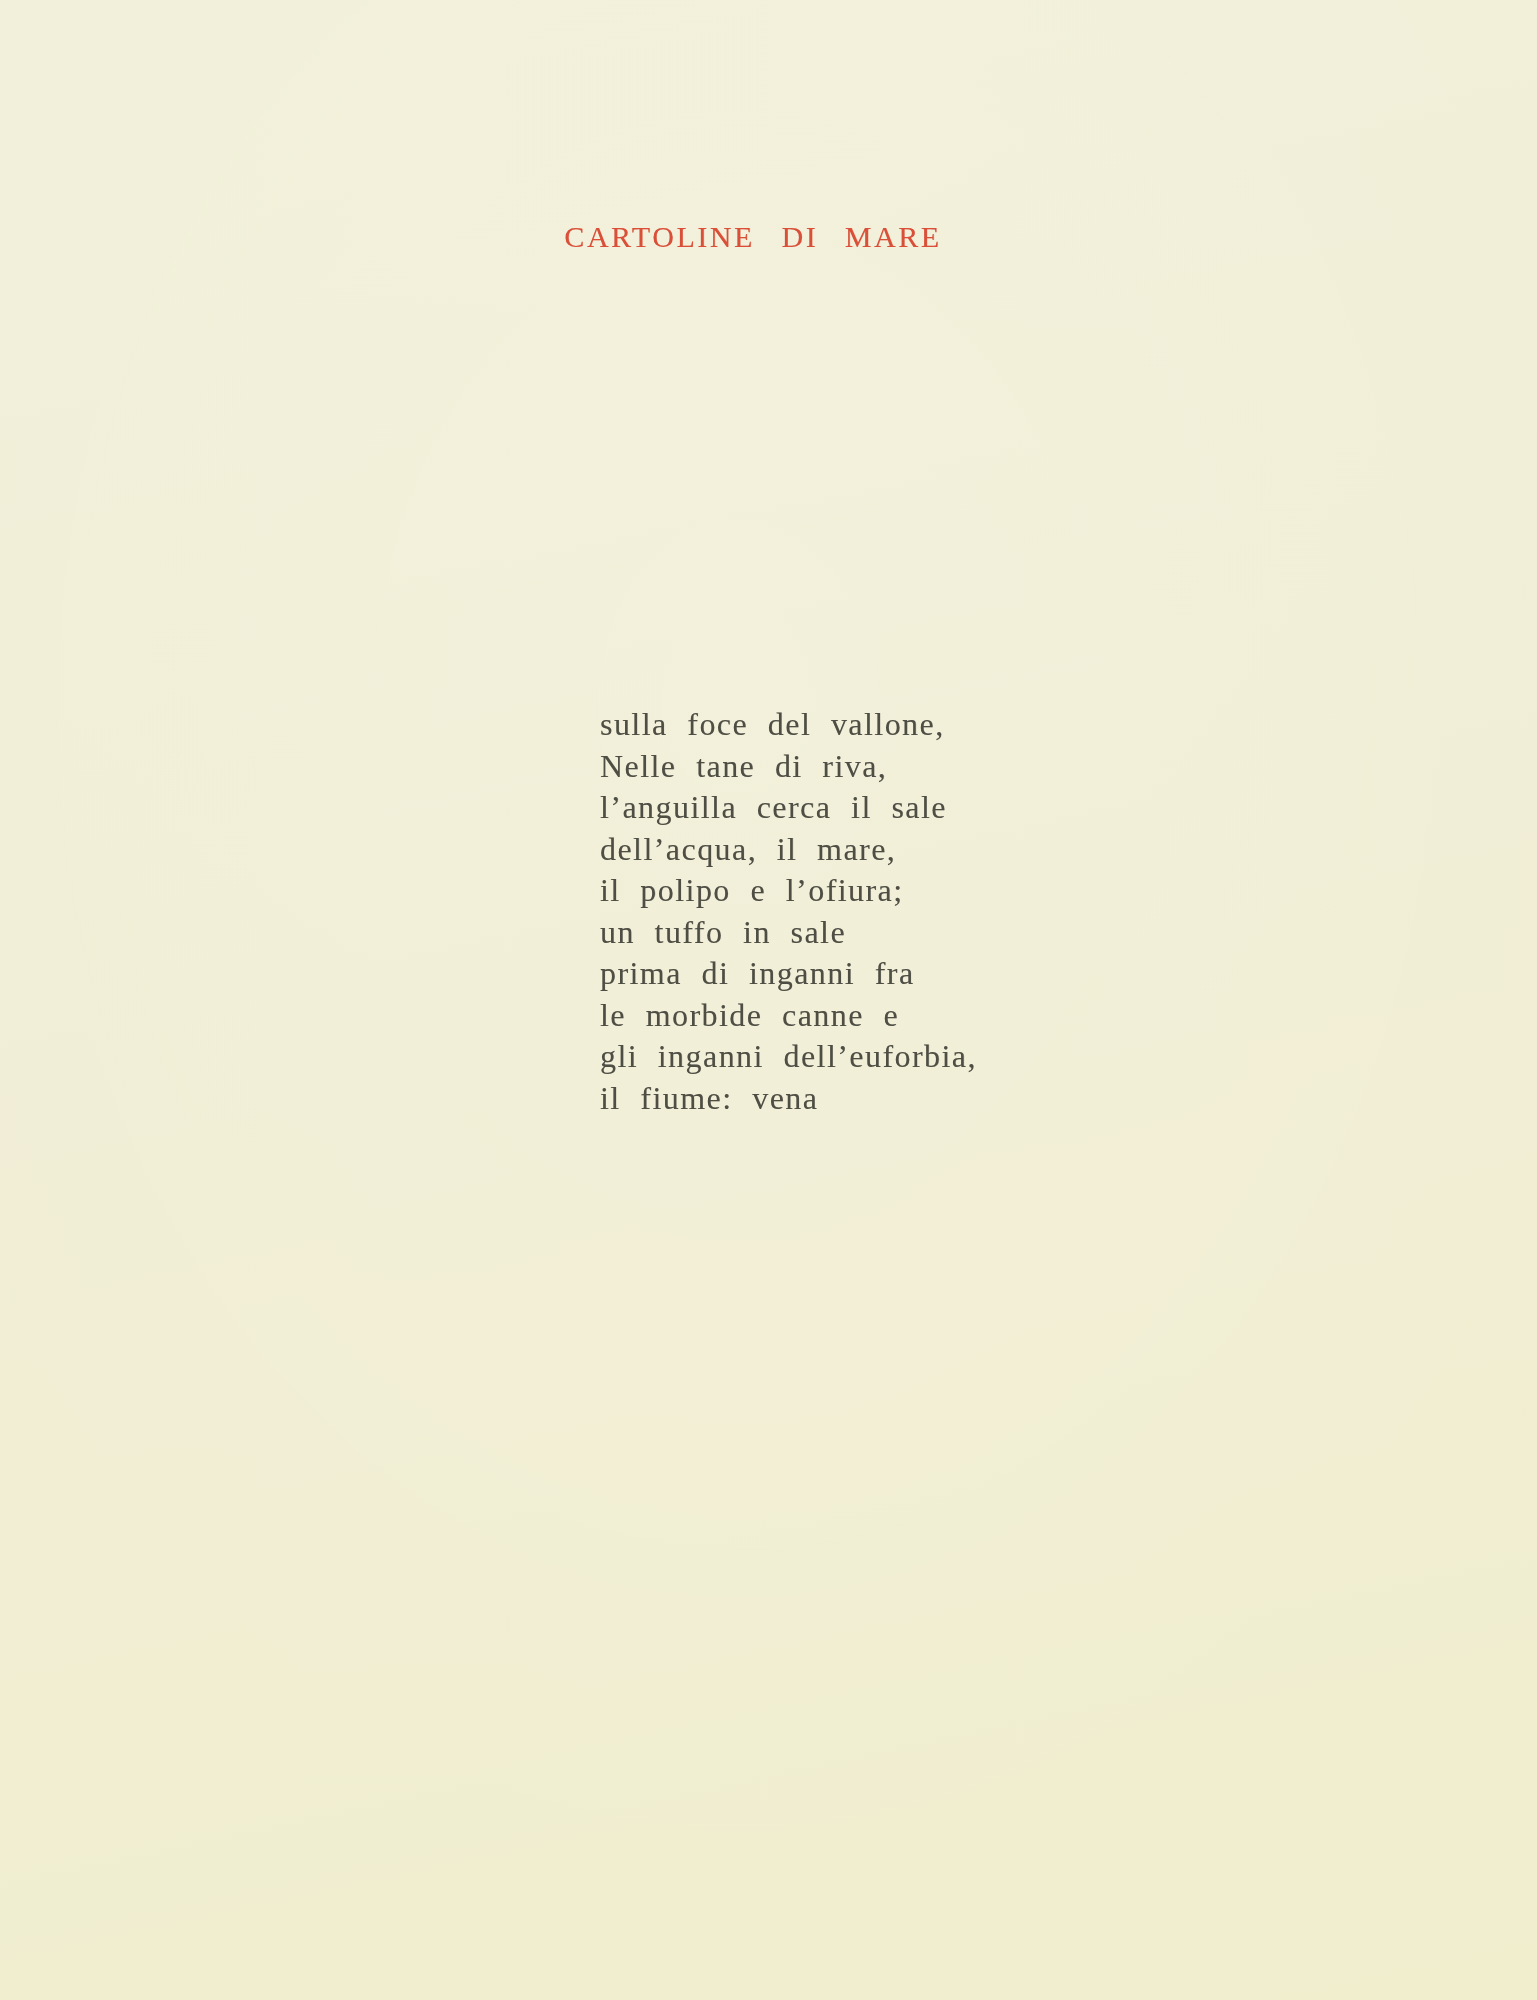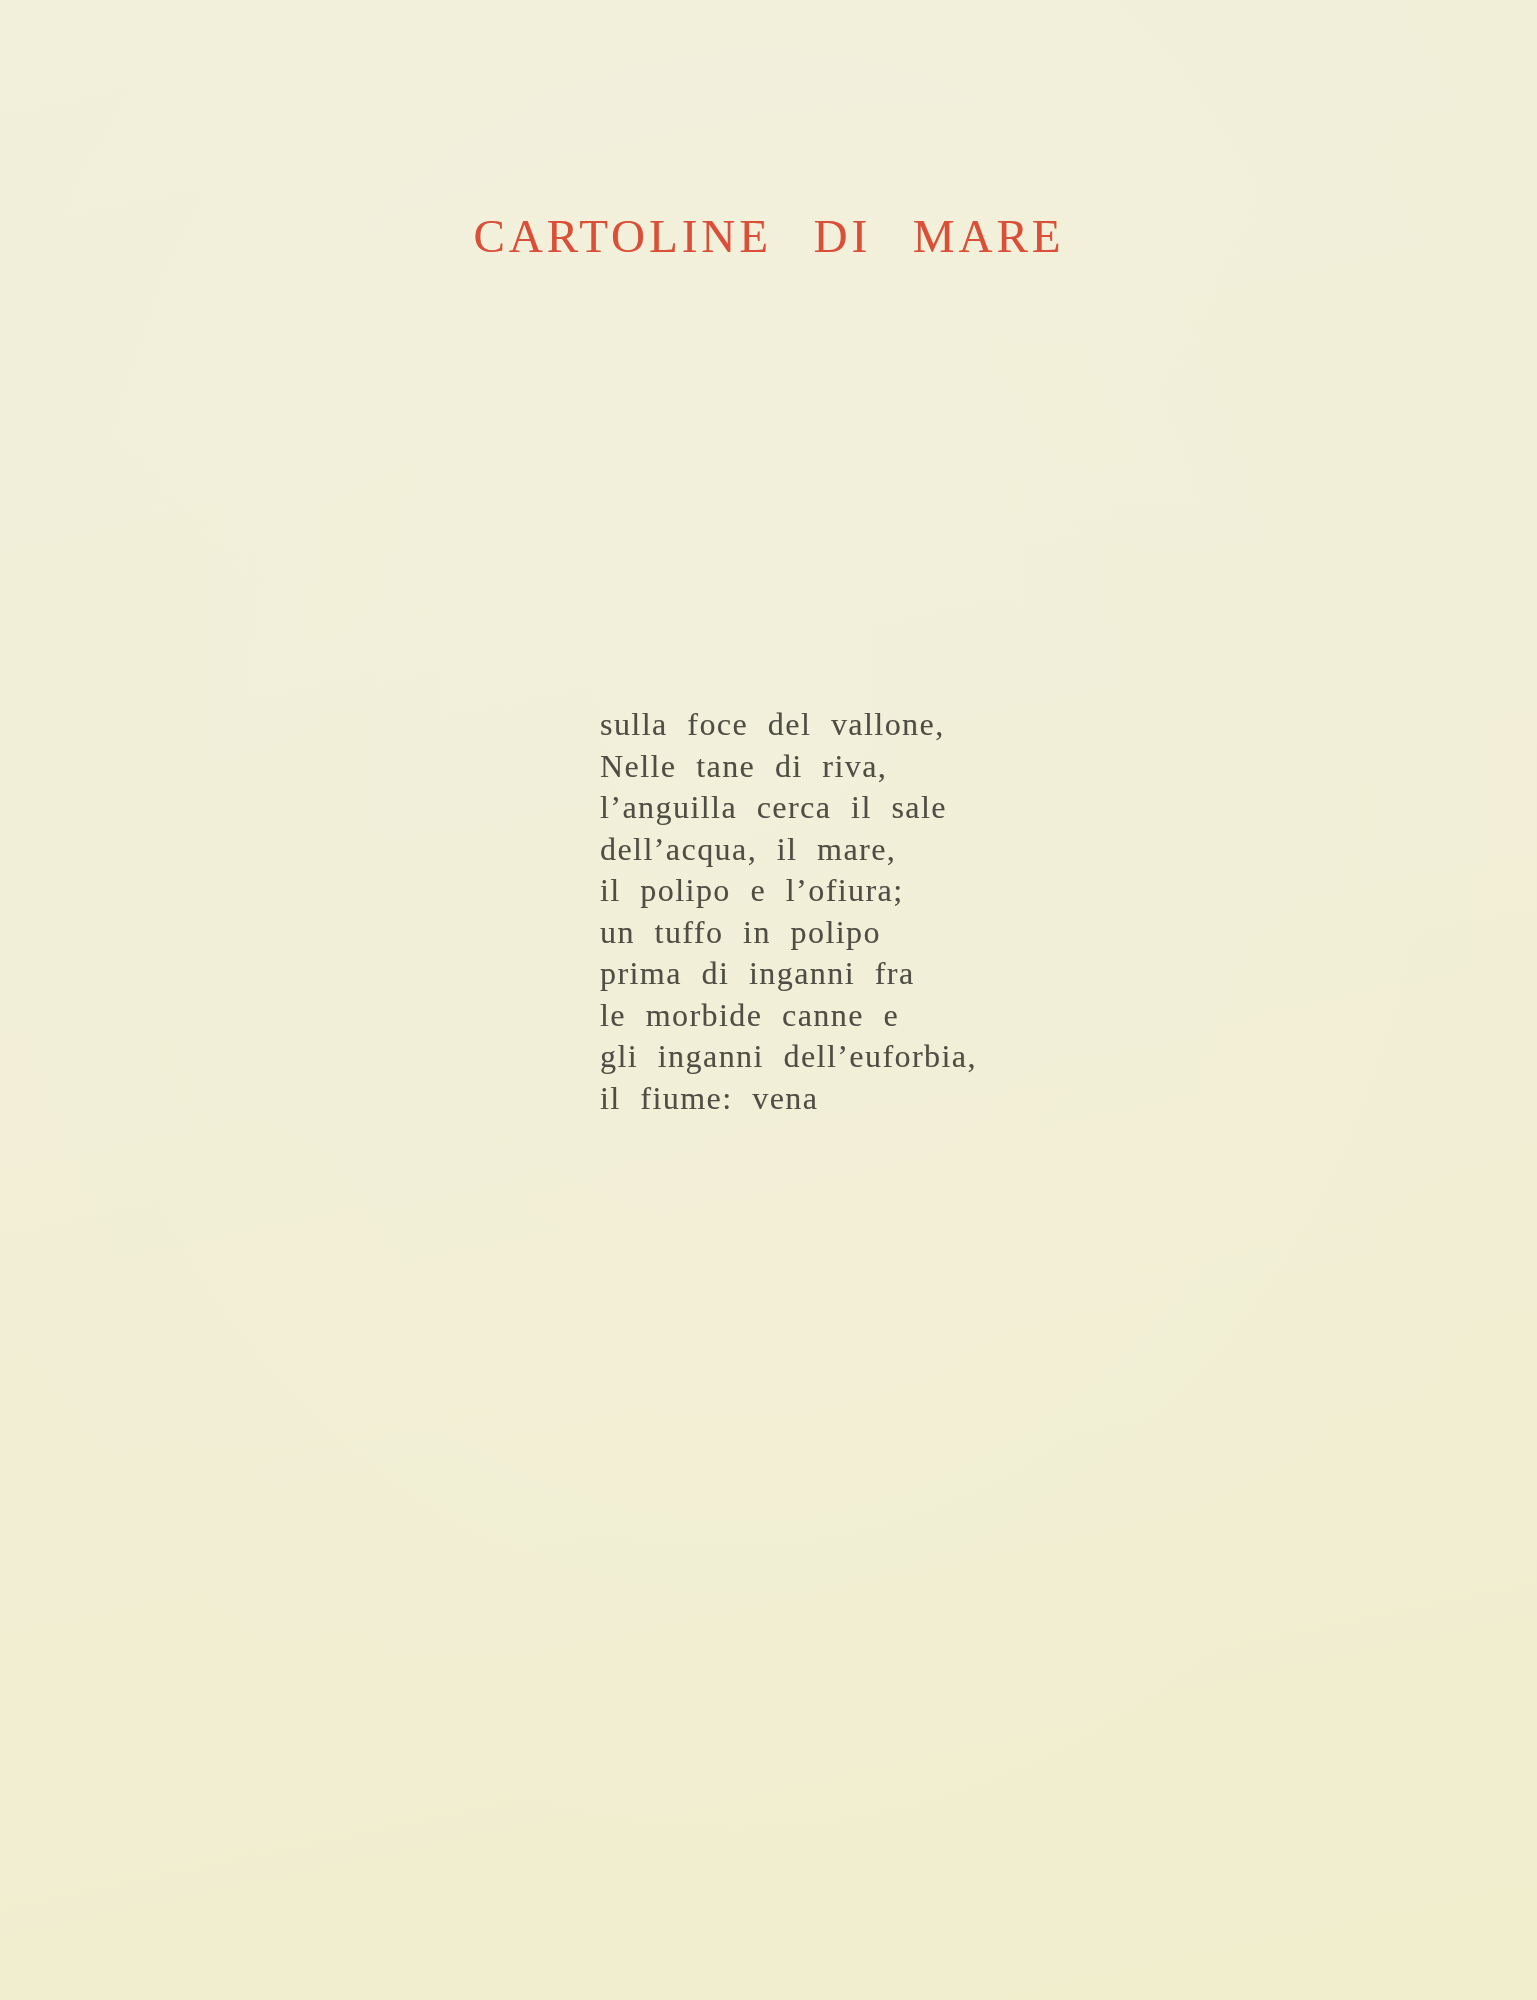--- a/index.html
+++ b/index.html
@@ -20,29 +20,28 @@
     background:
       radial-gradient(ellipse 1400px 1800px at 48% 35%, rgba(255,255,255,0.10), rgba(0,0,0,0) 70%),
       linear-gradient(168deg, #f2f0da 0%, #f1eed5 55%, #f0eecd 100%);
   }
   .poem-title {
     position: absolute;
     top: 213px;
     left: 0;
     width: 1506px;           
     text-align: center;
-    font-size: 47px;
+    font-size: 30px;
     line-height: 47px;
     font-weight: 400;
     letter-spacing: 0.085em;
     word-spacing: 0.55em;
     color: #d94f38;
     text-shadow: 0.4px 0.4px 0.6px rgba(217, 79, 56, 0.35);
     white-space: nowrap;
-    margin-left: 16px;
   }
   .poem {
     position: absolute;
     top: 704px;
     left: 600px;
     font-size: 32px;
     line-height: 41.5px;
     color: #4e4e44;
     letter-spacing: 0.045em;
     word-spacing: 0.32em;
@@ -58,20 +57,20 @@
 <div class="page">
 
   <div class="poem-title">CARTOLINE DI MARE</div>
 
   <div class="poem">
     <div class="poem-line">sulla foce del vallone,</div>
     <div class="poem-line">Nelle tane di riva,</div>
     <div class="poem-line">l’anguilla cerca il sale</div>
     <div class="poem-line">dell’acqua, il mare,</div>
     <div class="poem-line">il polipo e l’ofiura;</div>
-    <div class="poem-line">un tuffo in polipo</div>
+    <div class="poem-line">un tuffo in sale</div>
     <div class="poem-line">prima di inganni fra</div>
     <div class="poem-line">le morbide canne e</div>
     <div class="poem-line">gli inganni dell’euforbia,</div>
     <div class="poem-line">il fiume: vena</div>
   </div>
 
 </div>
 
 </body></html>

